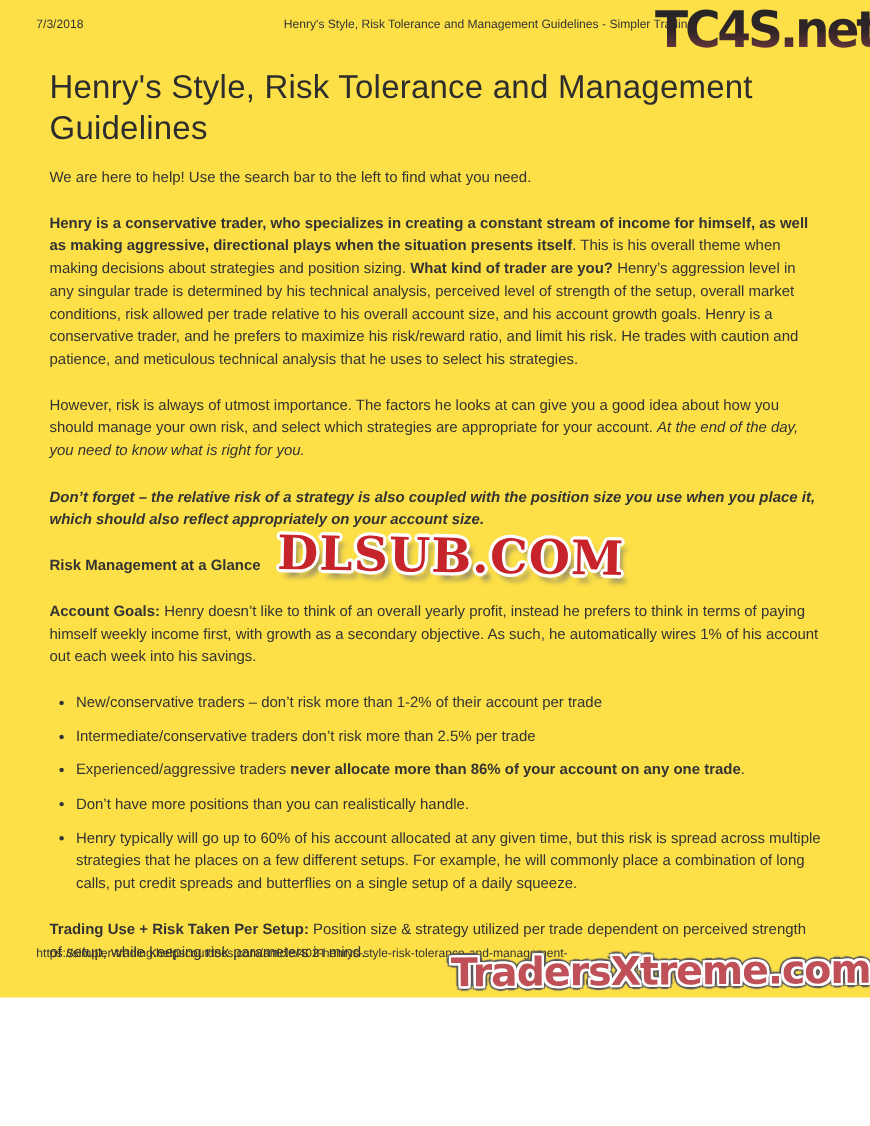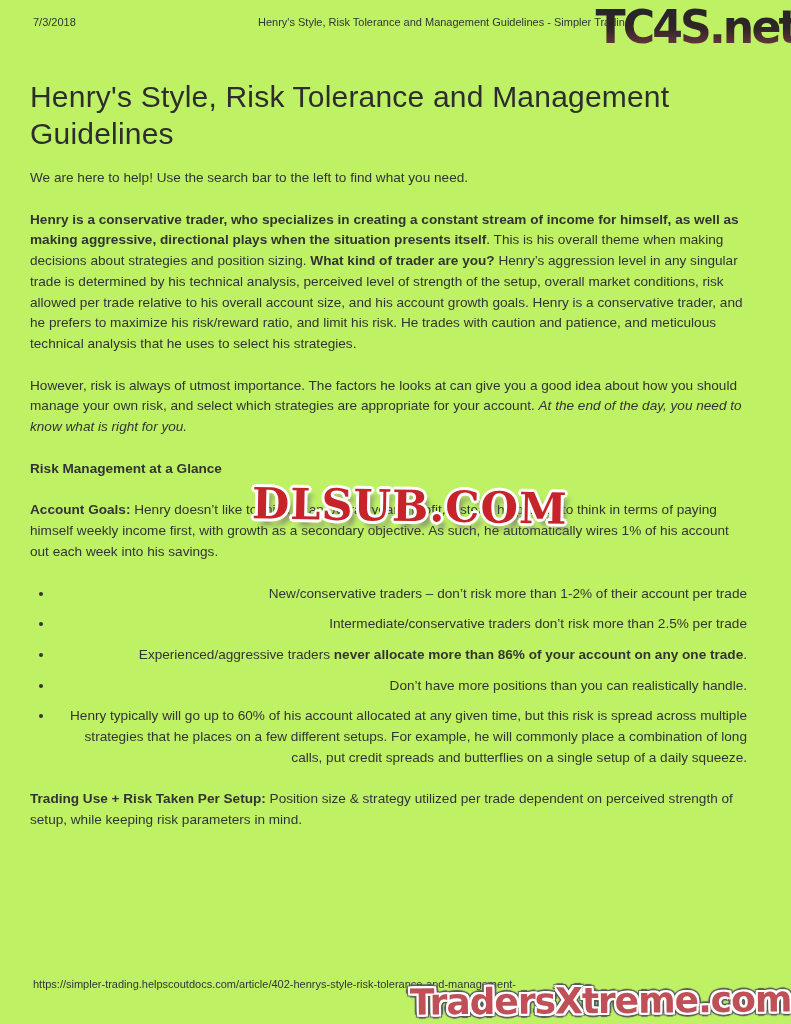--- a/index.html
+++ b/index.html
@@ -1,21 +1,21 @@
 <!DOCTYPE html>
 <html><head>
 <meta charset="utf-8">
 <style>
   * { box-sizing: border-box; }
   html, body { margin: 0; padding: 0; background: #ffffff; }
   .page {
     position: relative;
     width: 791px;
-    height: 1024px;
-    background: #bef264;
+    height: 907px;
+    background: #fde047;
     overflow: hidden;
     font-family: "Liberation Sans", sans-serif;
     color: #333333;
   }
   
   .ph-date {
     position: absolute; left: 33px; top: 16px;
     font-size: 11px; color: #333; white-space: nowrap;
   }
   .ph-title {
@@ -73,21 +73,21 @@
       -2px 2px 0 #ffffff, 2px 2px 0 #ffffff,
       -4px 0 1px #5a5a5a, 4px 0 1px #5a5a5a,
       0 -4px 1px #5a5a5a, 0 4px 1px #5a5a5a,
       -3px -3px 1px #5a5a5a, 3px -3px 1px #5a5a5a,
       -3px 3px 1px #5a5a5a, 3px 3px 1px #5a5a5a;
     z-index: 30;
   }
   
   .content {
     position: absolute;
-    left: 30px; right: 44px; top: 61px; margin-top: 17px;
+    left: 45px; right: 44px; top: 61px;
   }
   h1 {
     margin: 0 0 16px 0;
     font-size: 30px;
     font-weight: 400;
     line-height: 37px;
     color: #2d2d2d;
     letter-spacing: 0.2px;
   }
   .content p {
@@ -96,39 +96,39 @@
     line-height: 20.7px;
   }
   .content ul {
     margin: 0 0 21px 0;
     padding: 0 0 0 24px;
   }
   .content li {
     font-size: 13.6px;
     line-height: 20.7px;
     margin: 0 0 10px 0;
-    text-align: right;
   }
   .b { font-weight: 700; }
   .i { font-style: italic; }
 </style>
 </head>
 <body>
 
 <div class="page">
 
   <span class="ph-date">7/3/2018</span>
   <span class="ph-title">Henry's Style, Risk Tolerance and Management Guidelines - Simpler Trading</span>
 
   <div class="content">
     <h1>Henry's Style, Risk Tolerance and Management Guidelines</h1>
 
     <p><span>We are here to help! Use the search bar to the left to find what you need.</span></p>
     <p><span class="b">Henry is a conservative trader, who specializes in creating a constant stream of income for himself, as well as making aggressive, directional plays when the situation presents itself</span><span>. This is his overall theme when making decisions about strategies and position sizing. </span><span class="b">What kind of trader are you?</span><span> Henry’s aggression level in any singular trade is determined by his technical analysis, perceived level of strength of the setup, overall market conditions, risk allowed per trade relative to his overall account size, and his account growth goals. Henry is a conservative trader, and he prefers to maximize his risk/reward ratio, and limit his risk. He trades with caution and patience, and meticulous technical analysis that he uses to select his strategies.</span></p>
     <p><span>However, risk is always of utmost importance. The factors he looks at can give you a good idea about how you should manage your own risk, and select which strategies are appropriate for your account. </span><span class="i">At the end of the day, you need to know what is right for you.</span></p>
+    <p><span class="b i">Don’t forget – the relative risk of a strategy is also coupled with the position size you use when you place it, which should also reflect appropriately on your account size.</span></p>
     <p><span class="b">Risk Management at a Glance</span></p>
     <p><span class="b">Account Goals: </span><span>Henry doesn’t like to think of an overall yearly profit, instead he prefers to think in terms of paying himself weekly income first, with growth as a secondary objective. As such, he automatically wires 1% of his account out each week into his savings.</span></p>
 
     <ul>
       <li><span>New/conservative traders – don’t risk more than 1-2% of their account per trade</span></li>
       <li><span>Intermediate/conservative traders don’t risk more than 2.5% per trade</span></li>
       <li><span>Experienced/aggressive traders </span><span class="b">never allocate more than 86% of your account on any one trade</span><span>.</span></li>
       <li><span>Don’t have more positions than you can realistically handle.</span></li>
       <li><span>Henry typically will go up to 60% of his account allocated at any given time, but this risk is spread across multiple strategies that he places on a few different setups. For example, he will commonly place a combination of long calls, put credit spreads and butterflies on a single setup of a daily squeeze.</span></li>
     </ul>

